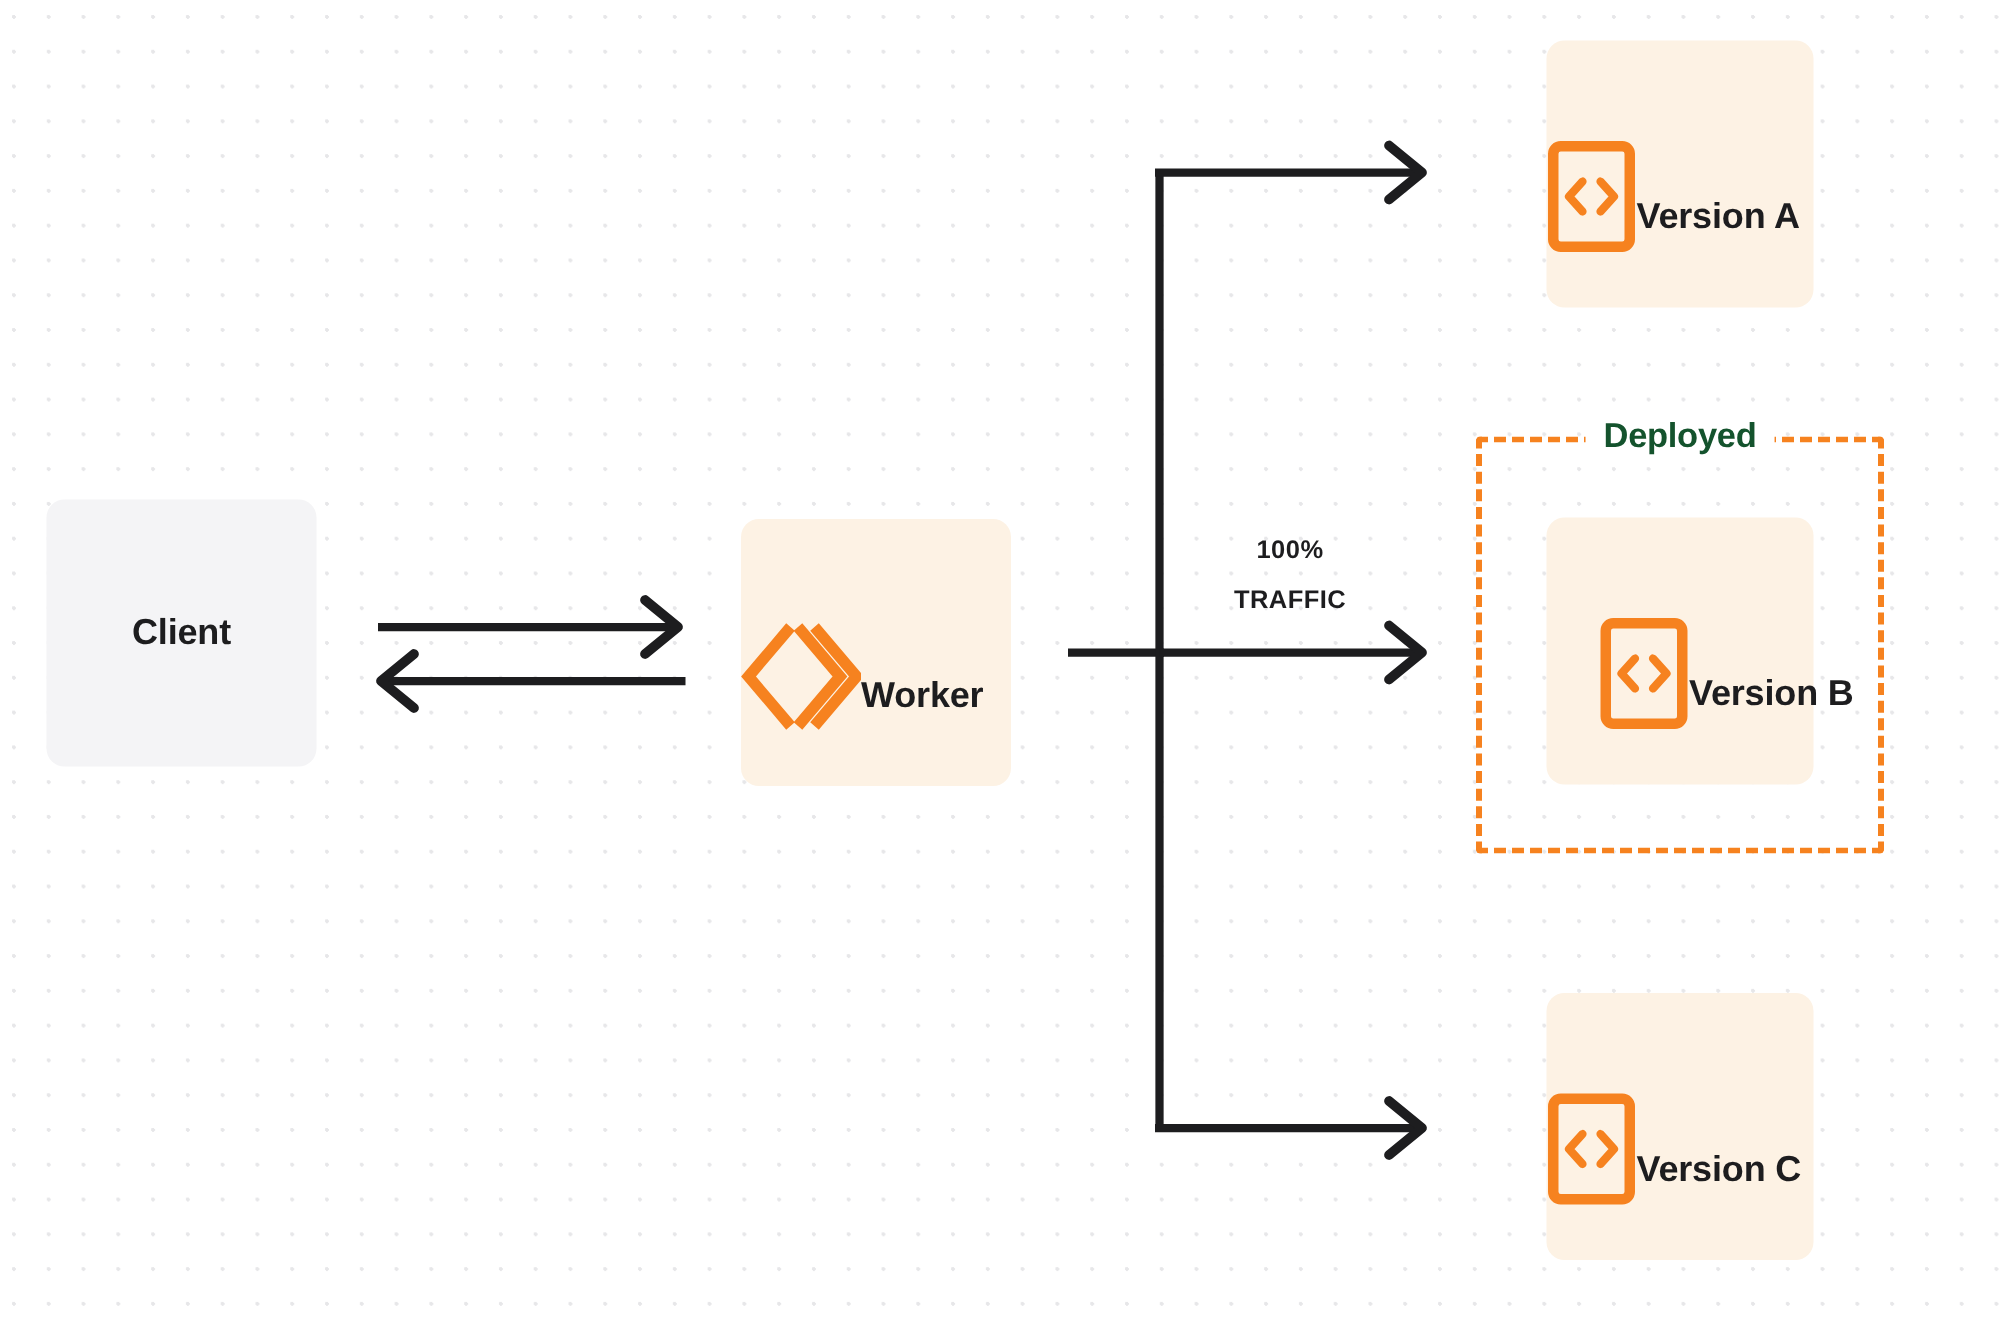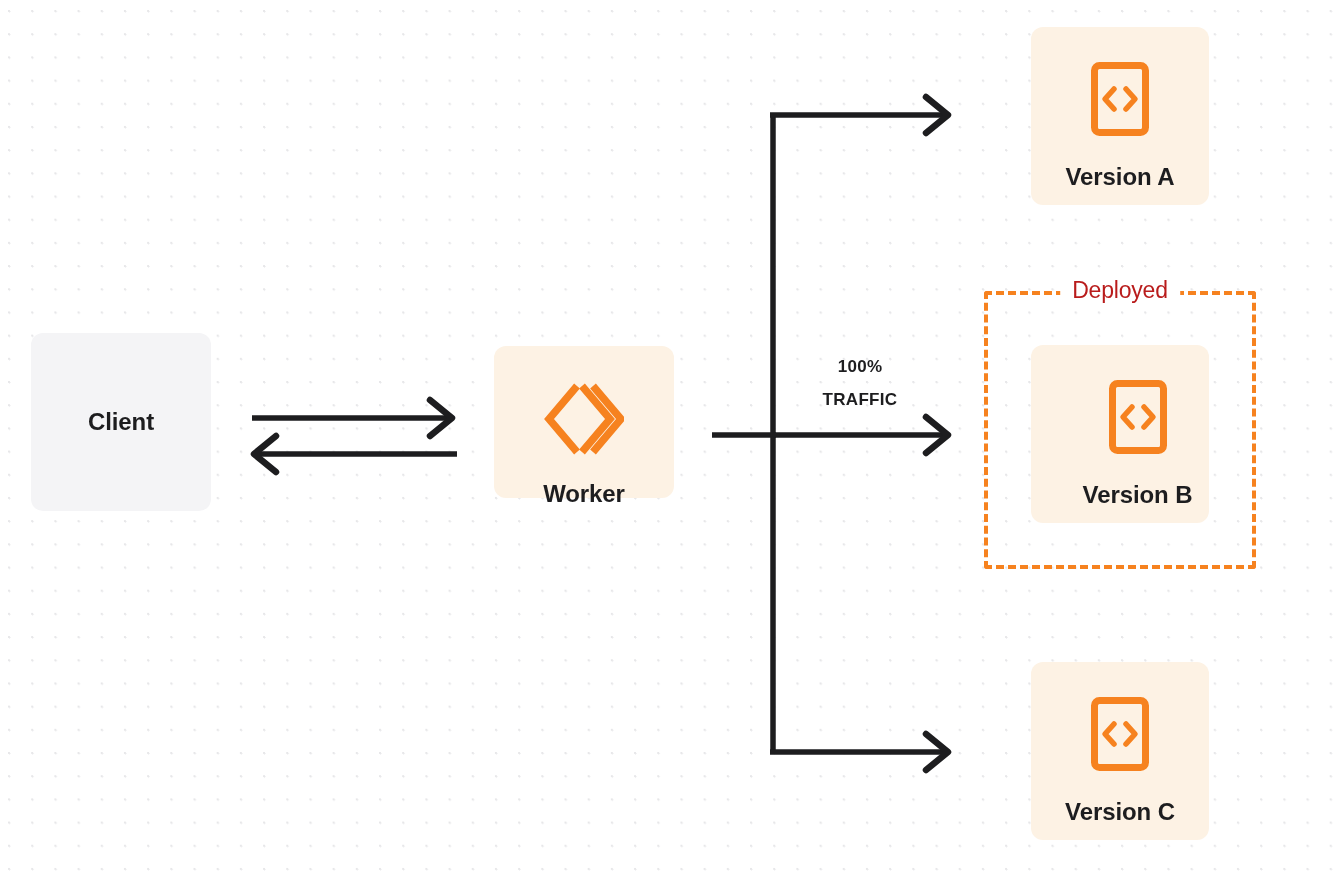--- a/index.html
+++ b/index.html
@@ -18,21 +18,20 @@
     overflow: hidden;
     font-family: "Liberation Sans", "DejaVu Sans", sans-serif;
     -webkit-font-smoothing: antialiased;
   }
 
   
   .node {
     position: absolute;
     border-radius: 12px;
     display: flex;
-    flex-direction: column;
     align-items: center;
     justify-content: center;
     box-sizing: border-box;
   }
   .node-label {
     font-size: 24px;
     font-weight: 700;
     color: #1d1d1f;
     letter-spacing: -0.1px;
     line-height: 1;
@@ -46,21 +45,21 @@
     width: 180px;
     height: 178px;
     background: #f4f4f6;
   }
 
   
   #worker-node {
     left: 494px;
     top: 346px;
     width: 180px;
-    height: 152px;
+    height: 178px;
     background: #fdf2e4;
     justify-content: flex-start;
     padding-top: 36px;
   }
   #worker-node .node-label { margin-top: 22px; }
 
   
   .version-node {
     left: 1031px;
     width: 178px;
@@ -86,22 +85,22 @@
     box-sizing: border-box;
   }
   #deployed-label {
     position: absolute;
     left: 50%;
     top: -4px;
     transform: translate(-50%, -52%);
     background: #ffffff;
     padding: 0 12px;
     font-size: 23px;
-    font-weight: 400;
-    color: #b91c1c;
+    font-weight: 700;
+    color: #14532d;
     letter-spacing: -0.2px;
     white-space: nowrap;
     line-height: 1;
   }
 
   
   #traffic-label {
     position: absolute;
     left: 795px;
     top: 350px;

